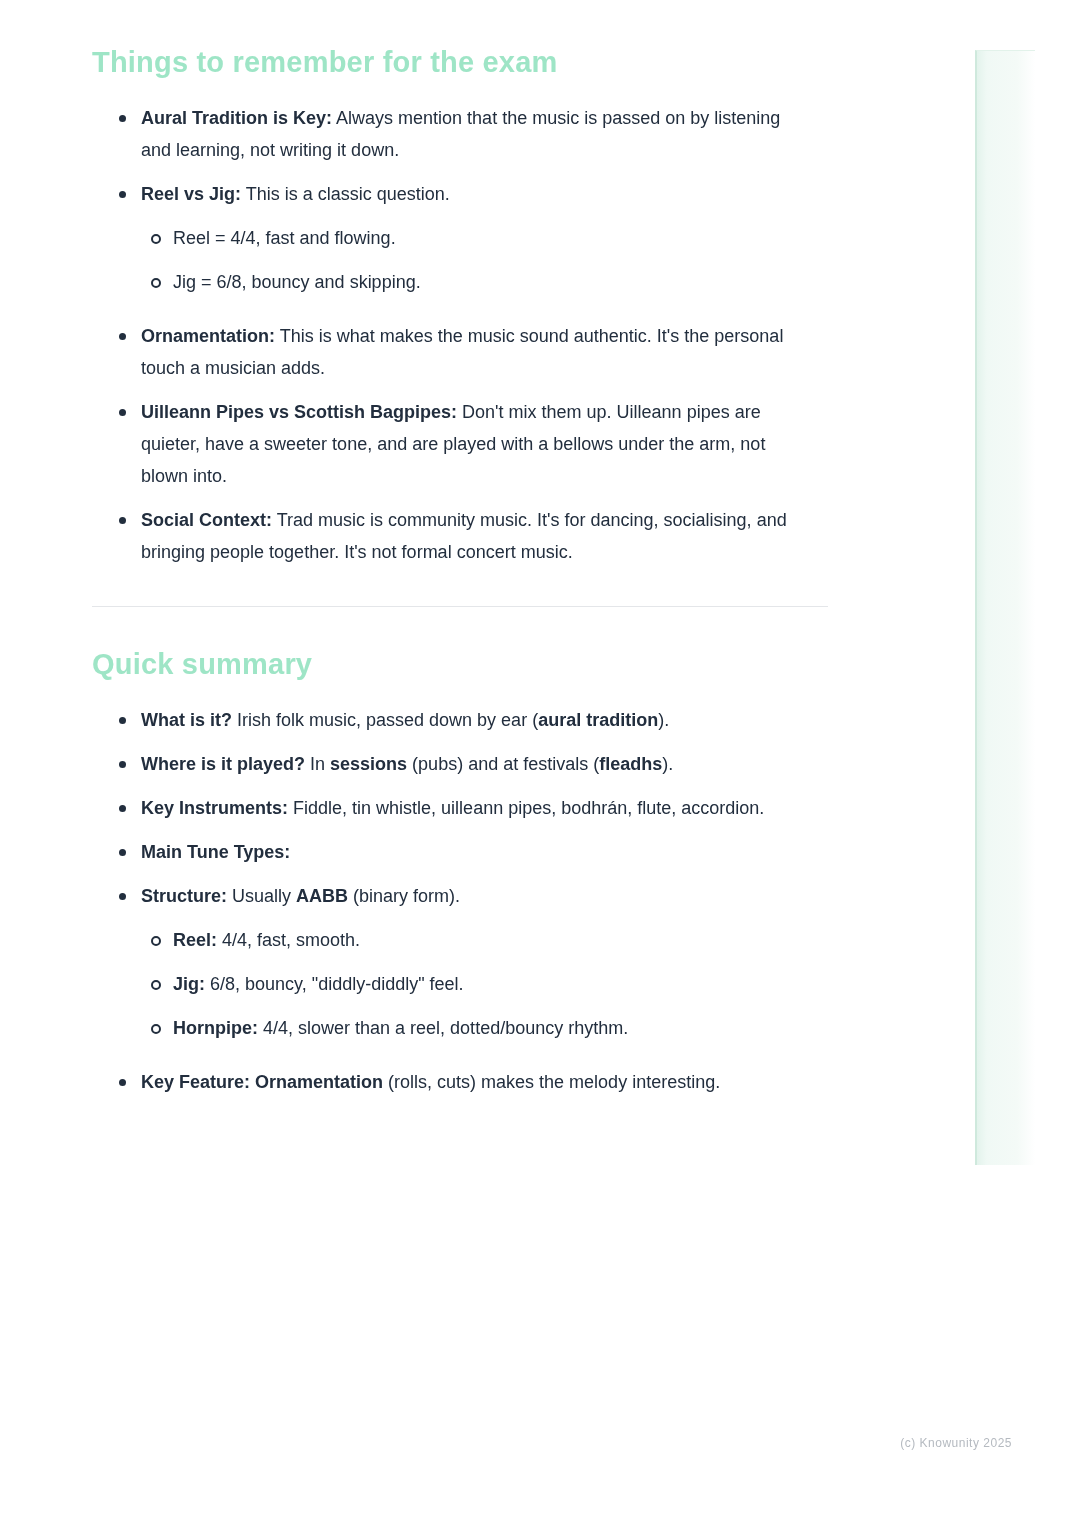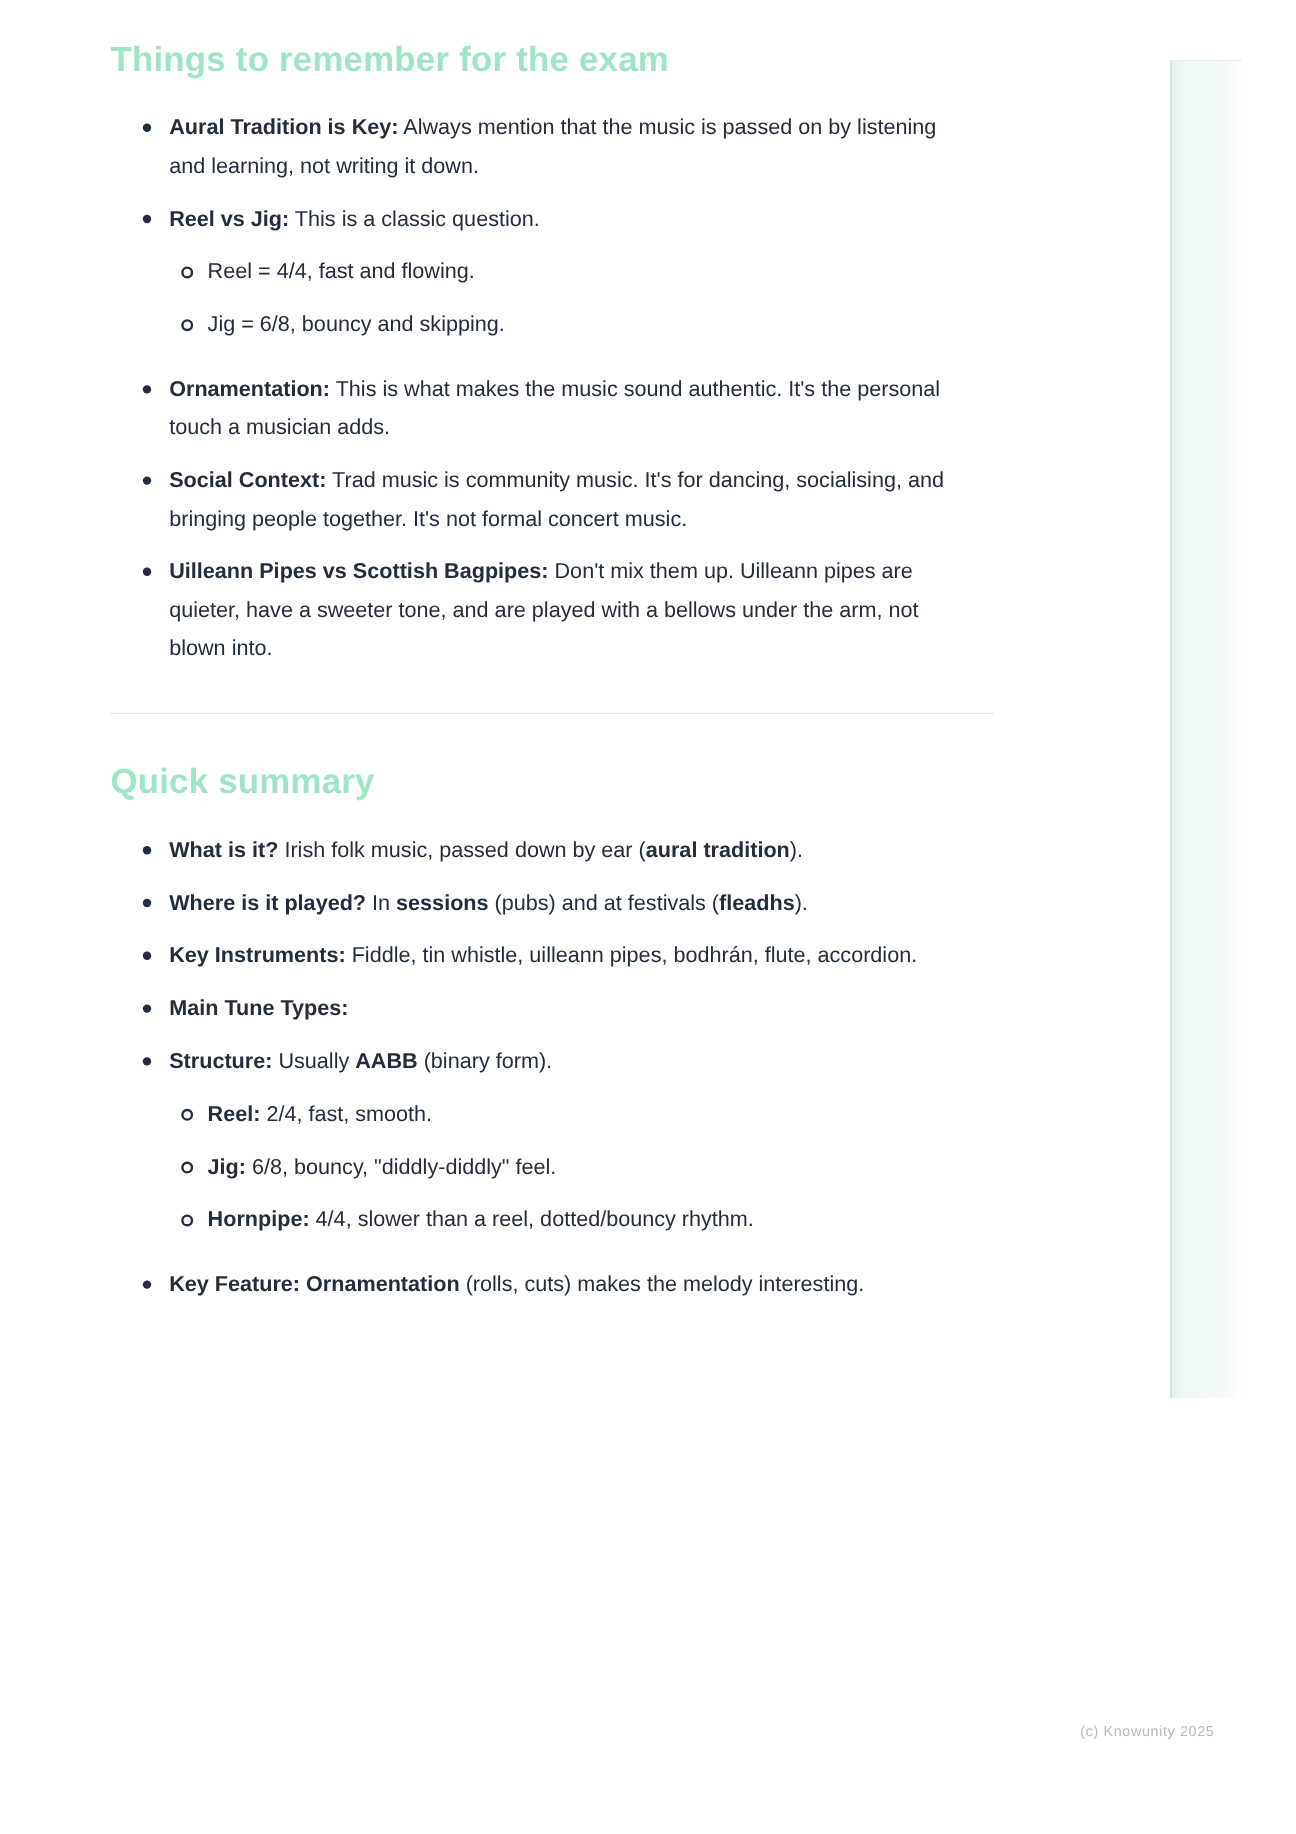--- a/index.html
+++ b/index.html
@@ -18,21 +18,21 @@
     left: 975px;
     width: 58px;
     height: 1114px;
     background: linear-gradient(90deg, #e3f3ec 0px, #f0f9f5 10px, #f4faf7 40px, #ffffff 58px);
     border-left: 2px solid #cfe9dd;
     border-top: 1px solid #e2f2ea;
   }
   .content {
     position: absolute;
     left: 92px;
-    top: 32px;
+    top: 44px;
     width: 736px;
   }
   h2.section-title {
     margin: 0 0 22px 0;
     font-size: 29px;
     line-height: 36px;
     font-weight: 700;
     color: #9ee5c6;
     letter-spacing: 0.2px;
   }
@@ -91,34 +91,34 @@
   <div class="side-strip"></div>
   <div class="content" id="content-root">
       <section>
         <h2 class="section-title">Things to remember for the exam</h2>
         <ul class="bullet-list">
           <li class="lvl1"><span class="marker"></span><span class="run-b">Aural Tradition is Key:</span><span class="run-n"> Always mention that the music is passed on by listening and learning, not writing it down.</span></li>
           <li class="lvl1"><span class="marker"></span><span class="run-b">Reel vs Jig:</span><span class="run-n"> This is a classic question.</span></li>
           <li class="lvl2"><span class="marker"></span><span class="run-n">Reel = 4/4, fast and flowing.</span></li>
           <li class="lvl2"><span class="marker"></span><span class="run-n">Jig = 6/8, bouncy and skipping.</span></li>
           <li class="lvl1 after-sub"><span class="marker"></span><span class="run-b">Ornamentation:</span><span class="run-n"> This is what makes the music sound authentic. It's the personal touch a musician adds.</span></li>
+          <li class="lvl1"><span class="marker"></span><span class="run-b">Uilleann Pipes vs Scottish Bagpipes:</span><span class="run-n"> Don't mix them up. Uilleann pipes are quieter, have a sweeter tone, and are played with a bellows under the arm, not blown into.</span></li>
           <li class="lvl1"><span class="marker"></span><span class="run-b">Social Context:</span><span class="run-n"> Trad music is community music. It's for dancing, socialising, and bringing people together. It's not formal concert music.</span></li>
-          <li class="lvl1"><span class="marker"></span><span class="run-b">Uilleann Pipes vs Scottish Bagpipes:</span><span class="run-n"> Don't mix them up. Uilleann pipes are quieter, have a sweeter tone, and are played with a bellows under the arm, not blown into.</span></li>
         </ul>
       </section>
       <hr class="divider">
       <section>
         <h2 class="section-title">Quick summary</h2>
         <ul class="bullet-list">
           <li class="lvl1"><span class="marker"></span><span class="run-b">What is it?</span><span class="run-n"> Irish folk music, passed down by ear (</span><span class="run-b">aural tradition</span><span class="run-n">).</span></li>
           <li class="lvl1"><span class="marker"></span><span class="run-b">Where is it played?</span><span class="run-n"> In </span><span class="run-b">sessions</span><span class="run-n"> (pubs) and at festivals (</span><span class="run-b">fleadhs</span><span class="run-n">).</span></li>
           <li class="lvl1"><span class="marker"></span><span class="run-b">Key Instruments:</span><span class="run-n"> Fiddle, tin whistle, uilleann pipes, bodhrán, flute, accordion.</span></li>
           <li class="lvl1"><span class="marker"></span><span class="run-b">Main Tune Types:</span></li>
           <li class="lvl1"><span class="marker"></span><span class="run-b">Structure:</span><span class="run-n"> Usually </span><span class="run-b">AABB</span><span class="run-n"> (binary form).</span></li>
-          <li class="lvl2"><span class="marker"></span><span class="run-b">Reel:</span><span class="run-n"> 2/4, fast, smooth.</span></li>
+          <li class="lvl2"><span class="marker"></span><span class="run-b">Reel:</span><span class="run-n"> 4/4, fast, smooth.</span></li>
           <li class="lvl2"><span class="marker"></span><span class="run-b">Jig:</span><span class="run-n"> 6/8, bouncy, "diddly-diddly" feel.</span></li>
           <li class="lvl2"><span class="marker"></span><span class="run-b">Hornpipe:</span><span class="run-n"> 4/4, slower than a reel, dotted/bouncy rhythm.</span></li>
           <li class="lvl1 after-sub"><span class="marker"></span><span class="run-b">Key Feature: Ornamentation</span><span class="run-n"> (rolls, cuts) makes the melody interesting.</span></li>
         </ul>
       </section>
     </div>
   <div class="footer-credit">(c) Knowunity 2025</div>
 </div>
 
 </body></html>

